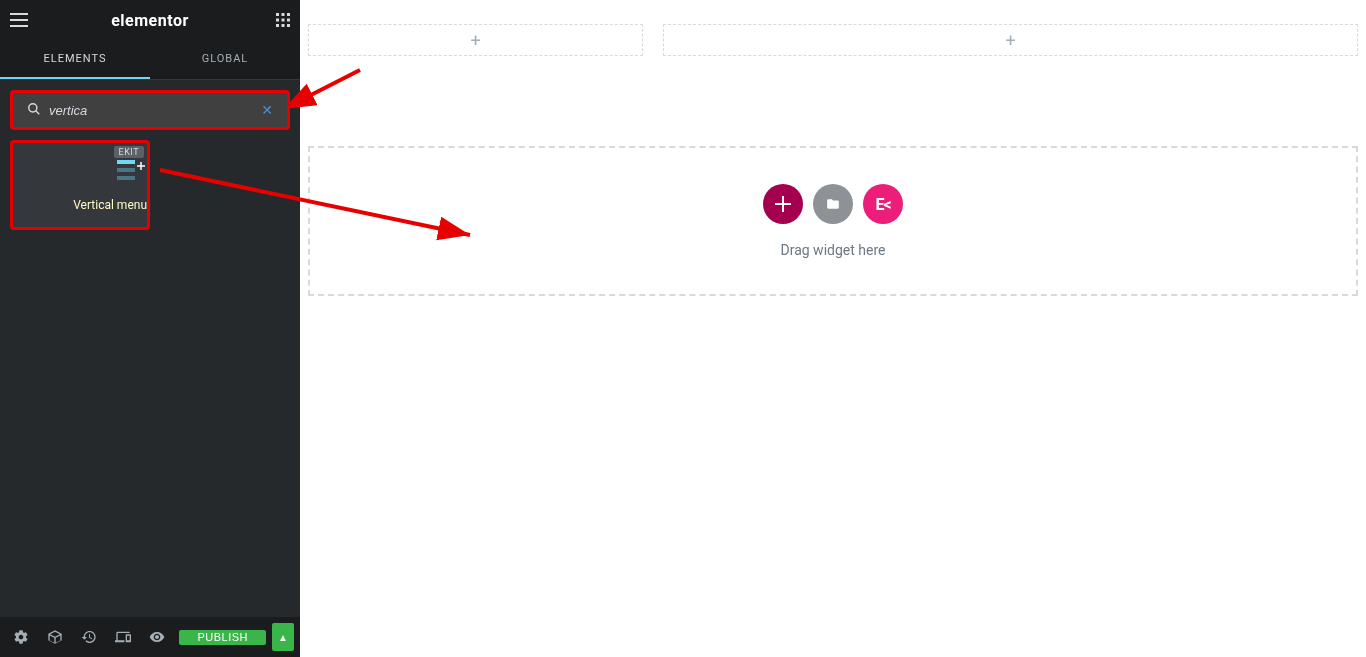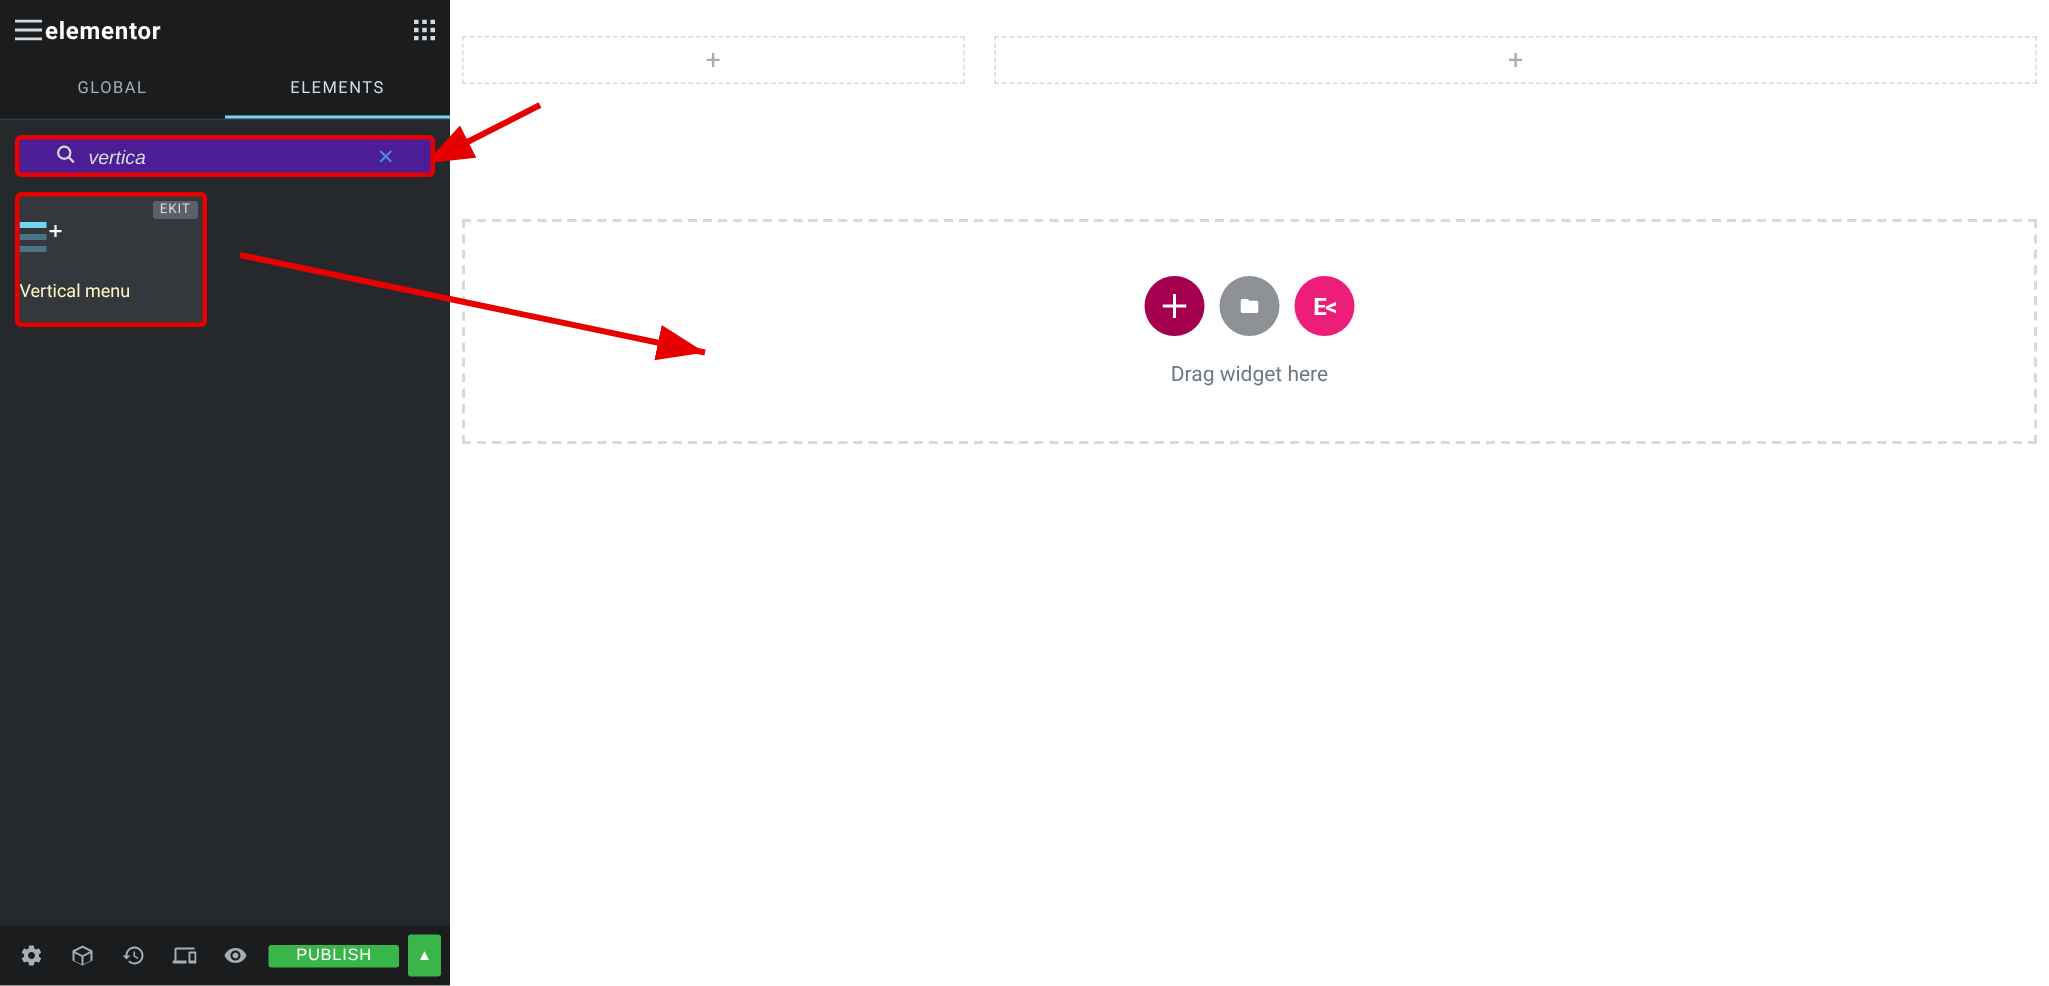--- a/index.html
+++ b/index.html
@@ -30,20 +30,21 @@
   justify-content: space-between;
   padding: 0 10px;
 }
 .hamburger { color: #d5dadf; cursor: pointer; width: 20px; }
 .hamburger svg { display: block; }
 .logo {
   color: #fff;
   font-size: 16px;
   font-weight: bold;
   letter-spacing: 0.5px;
+  text-align: center;
   flex: 1;
 }
 .apps-grid { color: #d5dadf; cursor: pointer; width: 20px; display:flex; justify-content:flex-end;}
 
 
 .tabs {
   display: flex;
   background: #1a1c1e;
   border-bottom: 1px solid #34383c;
 }
@@ -61,27 +62,27 @@
   color: #d5dadf;
   border-bottom: 2px solid #71d7f7;
 }
 
 
 .search-wrap {
   margin: 10px;
   position: relative;
 }
 .search-box {
-  background: #4c1d95;
+  background: #404040;
   border: 3px solid #e60000;
   border-radius: 4px;
   display: flex;
   align-items: center;
-  padding: 6px 24px;
-  height: 28px;
+  padding: 6px 14px;
+  height: 40px;
 }
 .search-icon { color: #a4afb7; margin-right: 8px; }
 .search-input {
   background: transparent;
   border: none;
   outline: none;
   color: #d5dadf;
   font-style: italic;
   font-size: 13px;
   flex: 1;
@@ -96,26 +97,26 @@
 .widgets {
   padding: 0 10px;
   display: grid;
   grid-template-columns: 1fr 1fr;
   gap: 10px;
 }
 .widget-item {
   background: #34383c;
   border: 3px solid #e60000;
   border-radius: 4px;
-  width: 128px;
+  width: 140px;
   height: 90px;
   position: relative;
   display: flex;
   flex-direction: column;
-  align-items: flex-start;
+  align-items: flex-end;
   justify-content: center;
   cursor: grab;
 }
 .widget-badge {
   position: absolute;
   top: 3px;
   right: 3px;
   background: #5b6069;
   color: #d5dadf;
   font-size: 9px;
@@ -297,22 +298,22 @@
           <rect fill="#d5dadf" x="5.5" y="5.5" width="3" height="3"></rect>
           <rect fill="#d5dadf" x="11" y="5.5" width="3" height="3"></rect>
         <rect fill="#d5dadf" x="0" y="11" width="3" height="3"></rect>
           <rect fill="#d5dadf" x="5.5" y="11" width="3" height="3"></rect>
           <rect fill="#d5dadf" x="11" y="11" width="3" height="3"></rect>
       </svg>
     </div>
   </div>
 
   <div class="tabs">
+    <div class="tab active">ELEMENTS</div>
     <div class="tab">GLOBAL</div>
-    <div class="tab active">ELEMENTS</div>
   </div>
 
   <div class="search-wrap">
     <div class="search-box">
       <span class="search-icon">
         <svg width="14" height="14" viewBox="0 0 24 24" fill="none" stroke="#d5dadf" stroke-width="2.5">
             <circle cx="10" cy="10" r="7"></circle>
             <line x1="21" y1="21" x2="15" y2="15"></line>
           </svg>
       </span>

